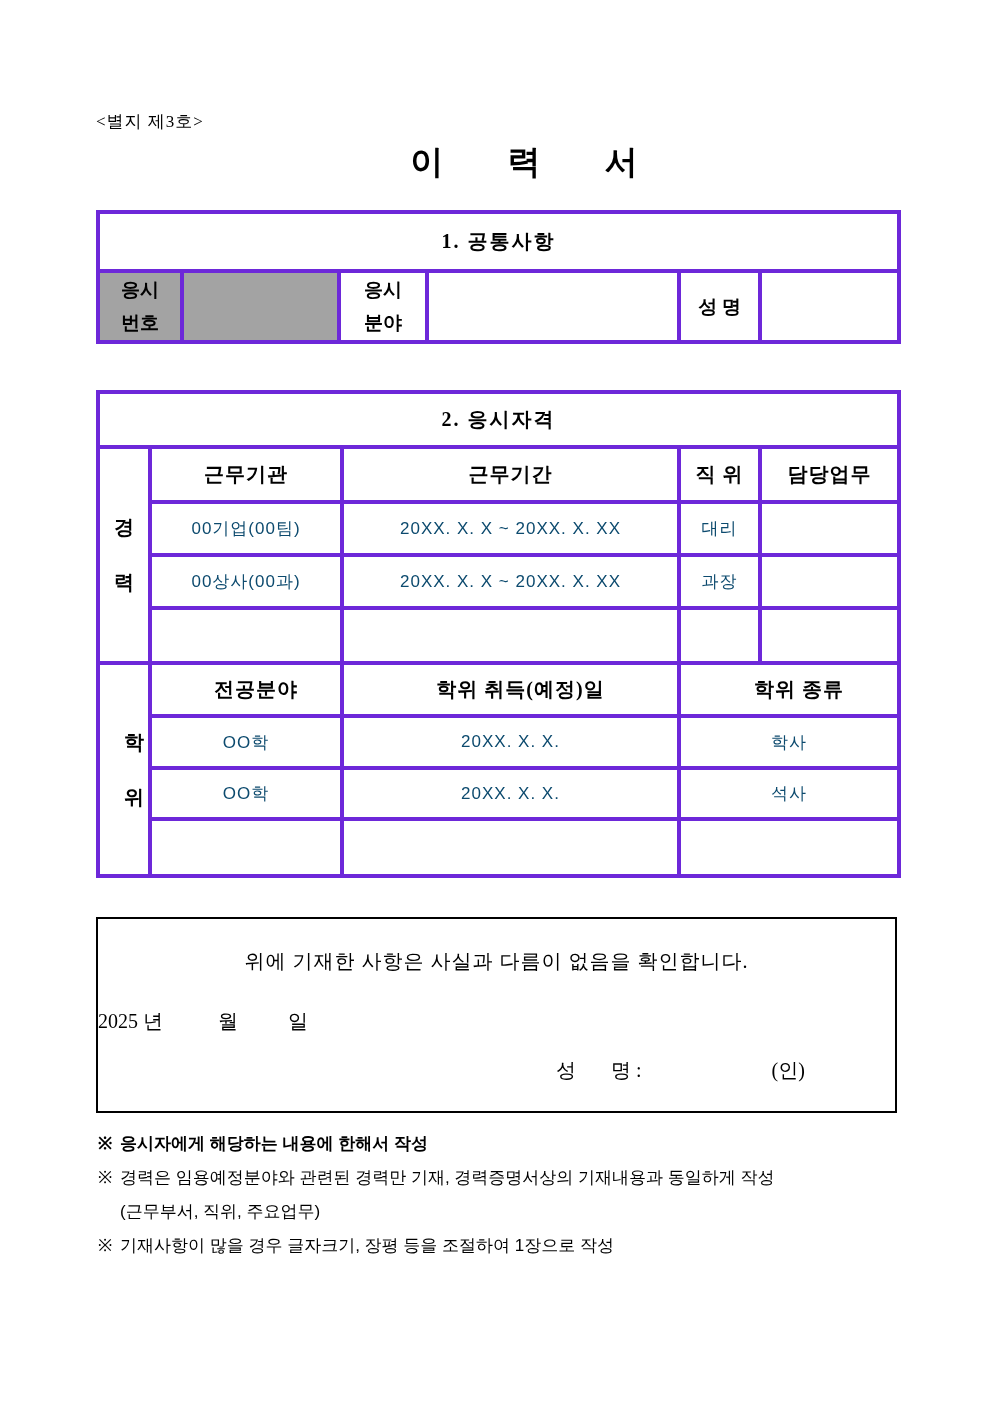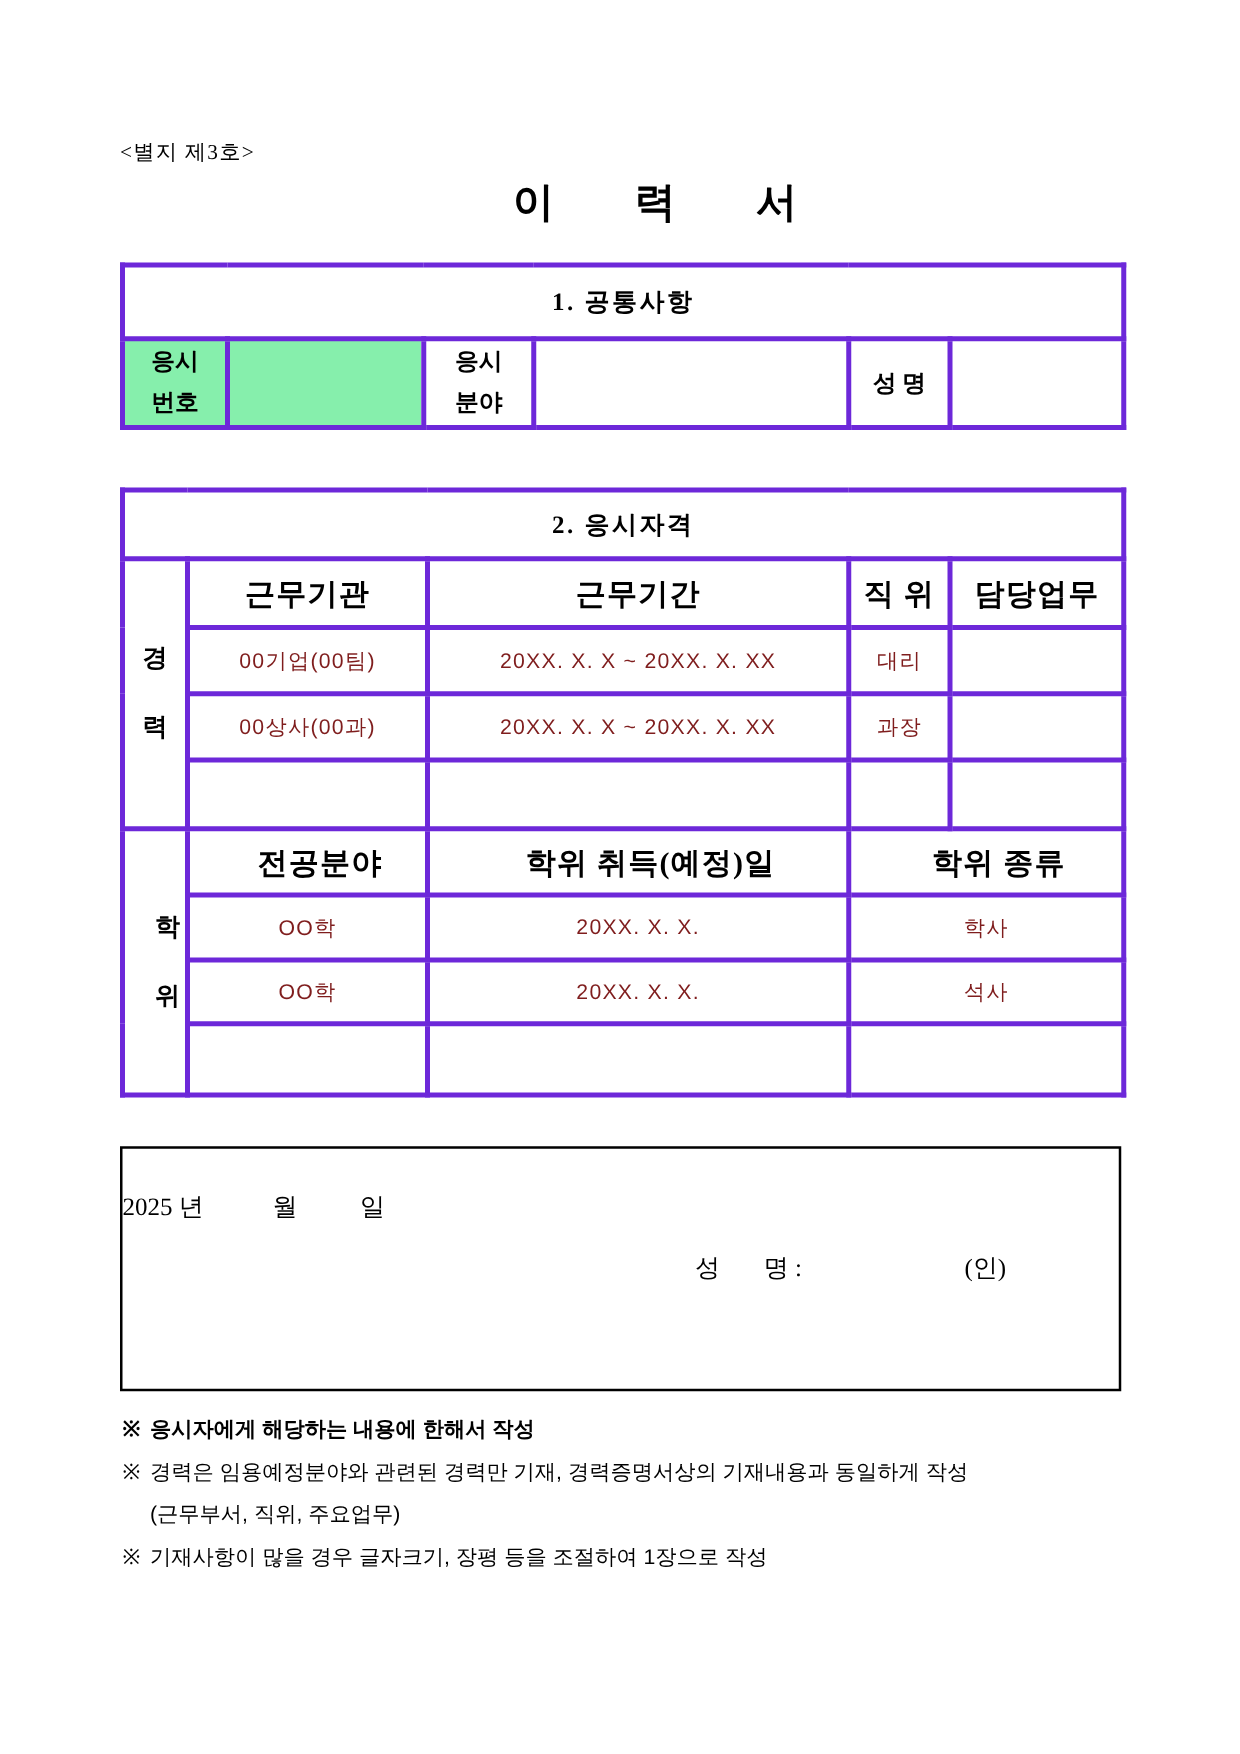--- a/index.html
+++ b/index.html
@@ -20,28 +20,28 @@
     position:absolute; left:96px; width:801px;
     border-collapse:collapse; table-layout:fixed;
     border:2px solid #000;
   }
   table.tbl td { border:4px solid #6d28d9; text-align:center; vertical-align:middle; padding:0; overflow:hidden; }
 
   td.sec-title {
     text-align:left; font-weight:bold; font-size:20px; padding-left:13px; letter-spacing:2px;
   }
 
-  .hdr  { font-weight:bold; font-size:24px; letter-spacing:1px;margin-left:32px; }
+  .hdr  { font-weight:bold; font-size:20px; letter-spacing:1px;margin-left:32px; }
   .lbl  { font-weight:bold; font-size:19px; }
   .lbl2 { display:inline-block; width:2.3em; line-height:1.7; font-weight:bold; font-size:19px; word-break:break-all; }
   .vlabel { display:inline-block; width:1.2em; line-height:55px; font-weight:bold; font-size:20px; word-break:break-all; }
 
-  .ph { font-family:"Liberation Sans", sans-serif; font-size:17px; color:#7f1d1d; letter-spacing:1px; }
-
-  td.shade   { background:#86efac; }
+  .ph { font-family:"Liberation Sans", sans-serif; font-size:17px; color:#0c4a6e; letter-spacing:1px; }
+
+  td.shade   { background:#a3a3a3; }
   td.thick-l { border-left:3px solid #000; border-top:3px solid #000; border-bottom:3px solid #000; }
   td.thick-r { border-right:3px solid #000; border-top:3px solid #000; border-bottom:3px solid #000; }
   tr.block-sep td { border-top:2px solid #000;padding-left:20px; }
 
   #sec1 { top:210px; }
   #sec2 { top:390px; }
 
   .confirm {
     position:absolute; left:96px; top:917px; width:801px; height:196px;
     border:2px solid #000; box-sizing:border-box; font-size:20px;
@@ -166,20 +166,21 @@
     </tr>
     <tr style="height:57px">
       <td><span class="ph"></span></td>
       <td><span class="ph"></span></td>
       <td colspan="2"><span class="ph"></span></td>
     </tr>
   </tbody>
     </table>
 
   <div class="confirm">
+    <div class="statement">위에 기재한 사항은 사실과 다름이 없음을 확인합니다.</div>
     <div class="dateline">2025 년           월          일</div>
     <div class="nameline">성       명 :                          (인)</div>
   </div>
 
   <div class="notes">
     <div class="note bold">
       <span class="marker">※</span>
       <span class="body">응시자에게 해당하는 내용에 한해서 작성</span>
     </div>
     <div class="note">

